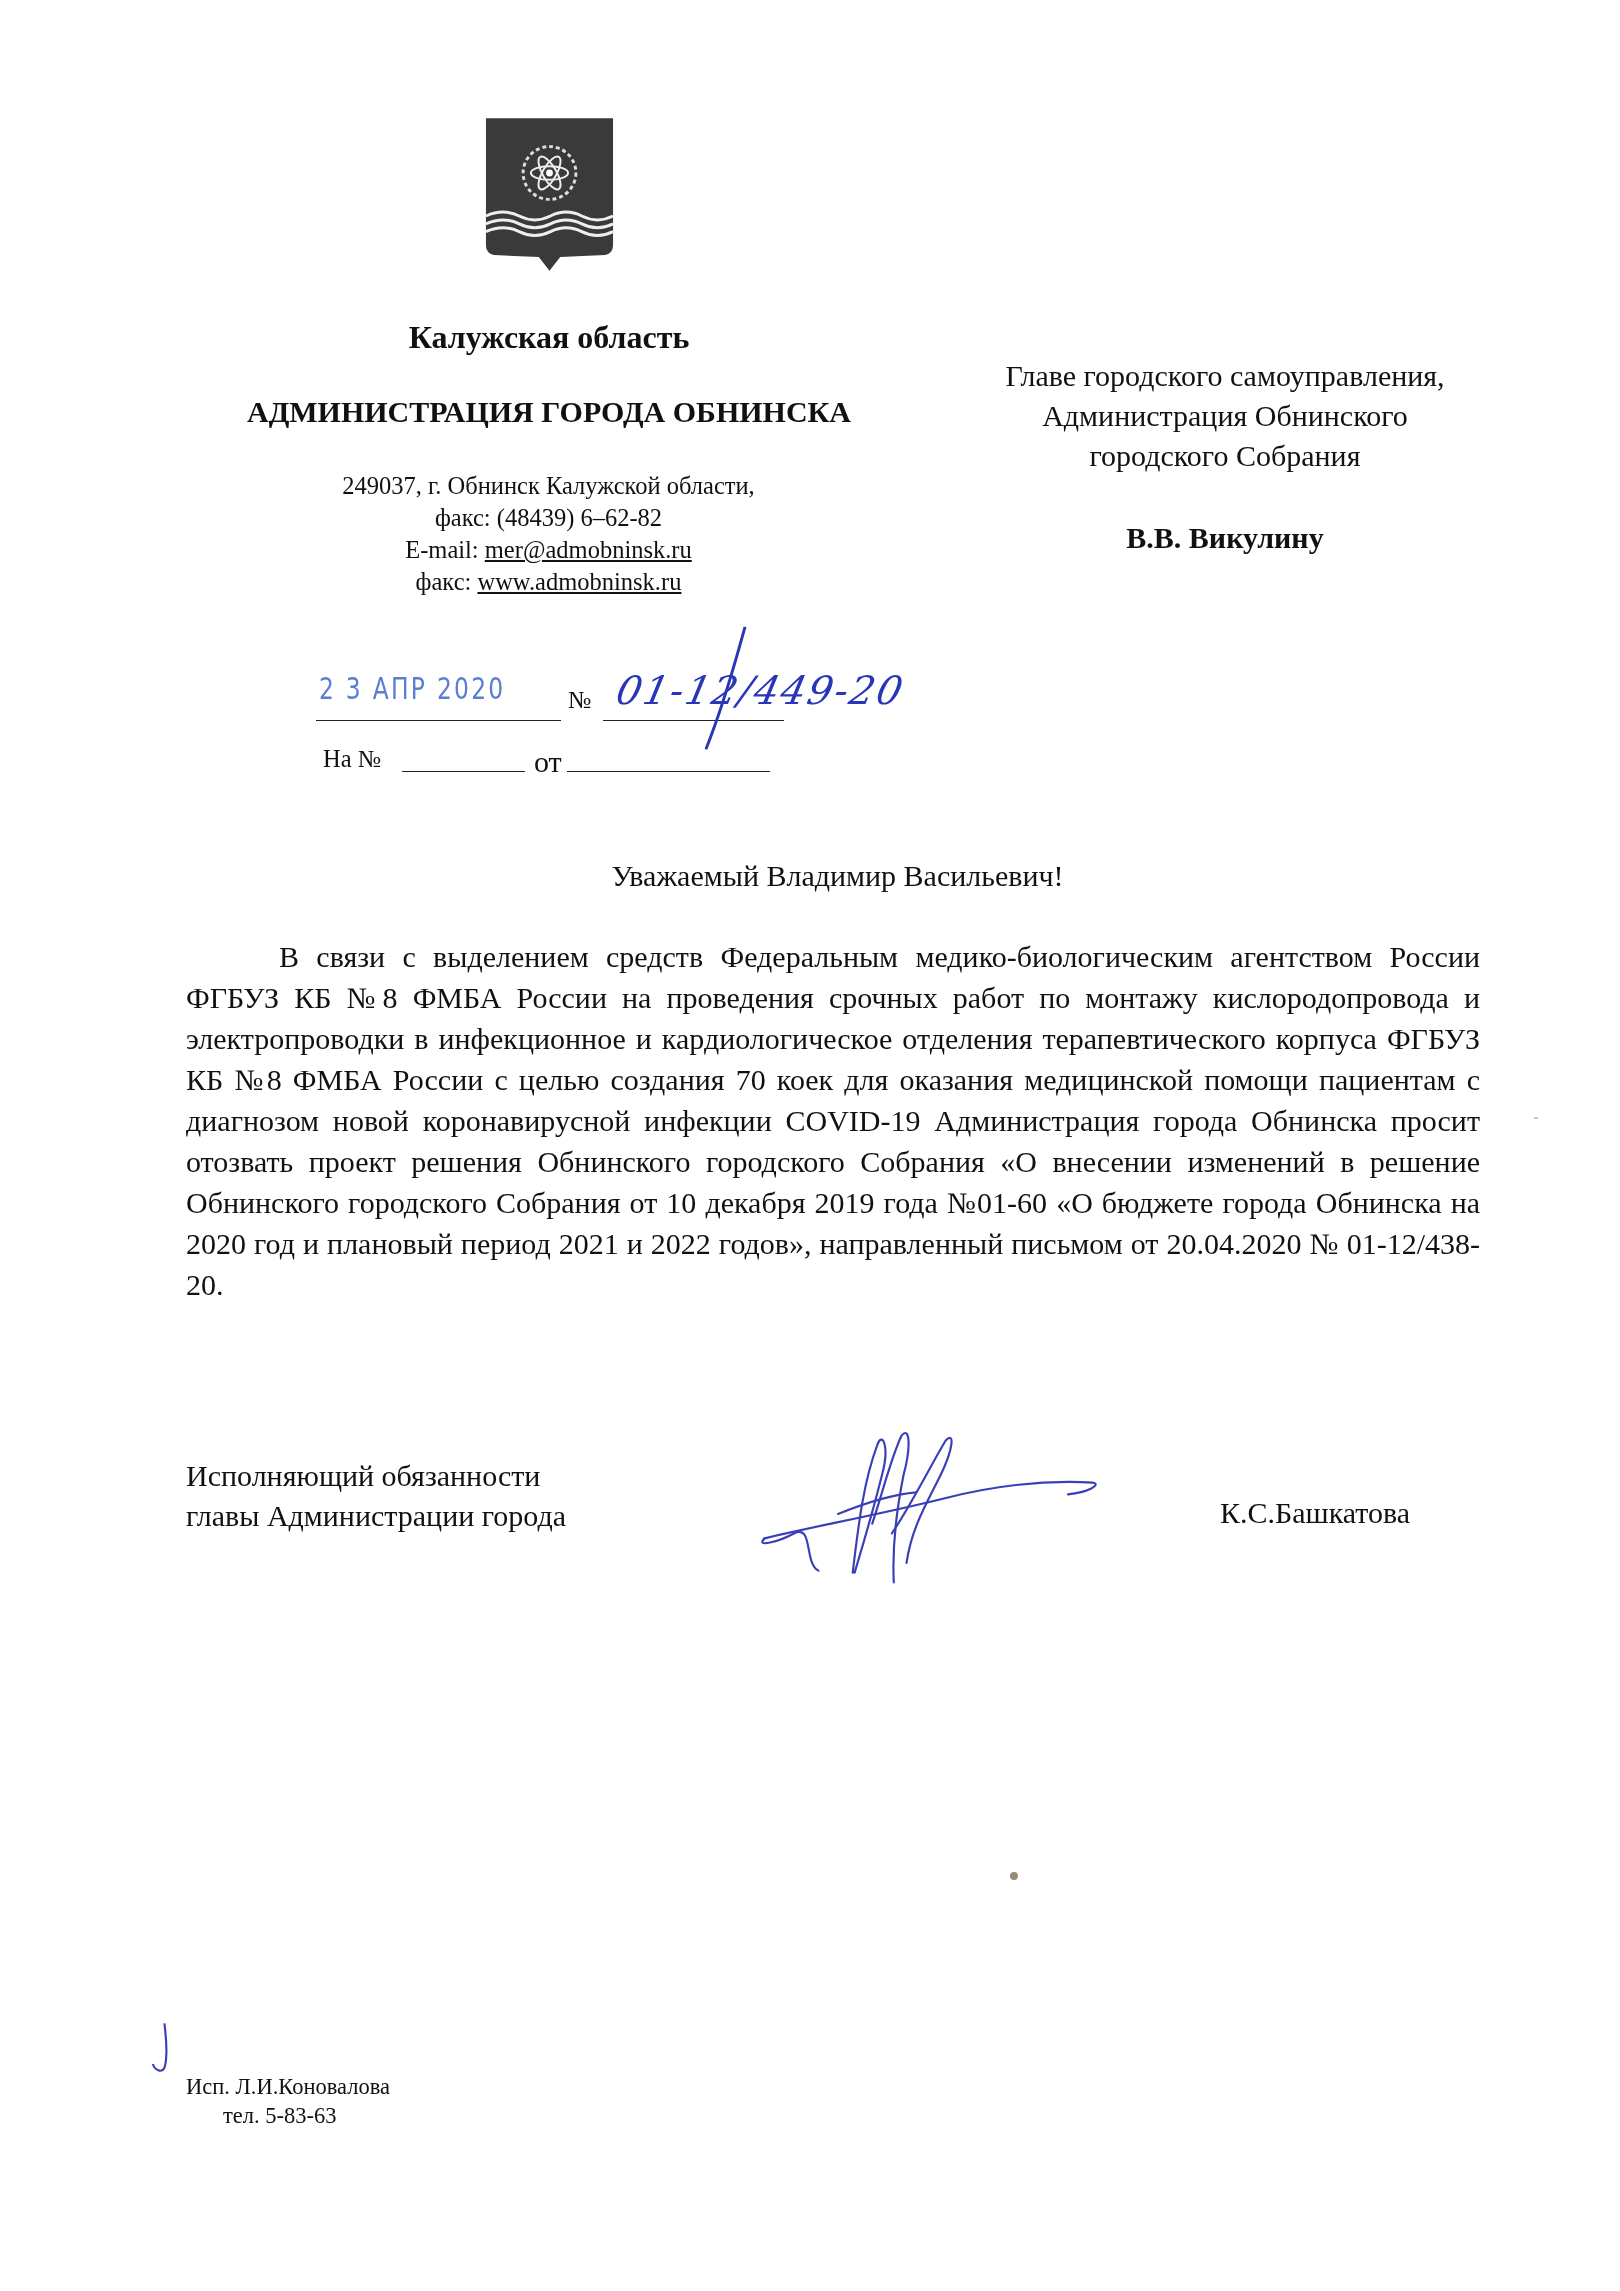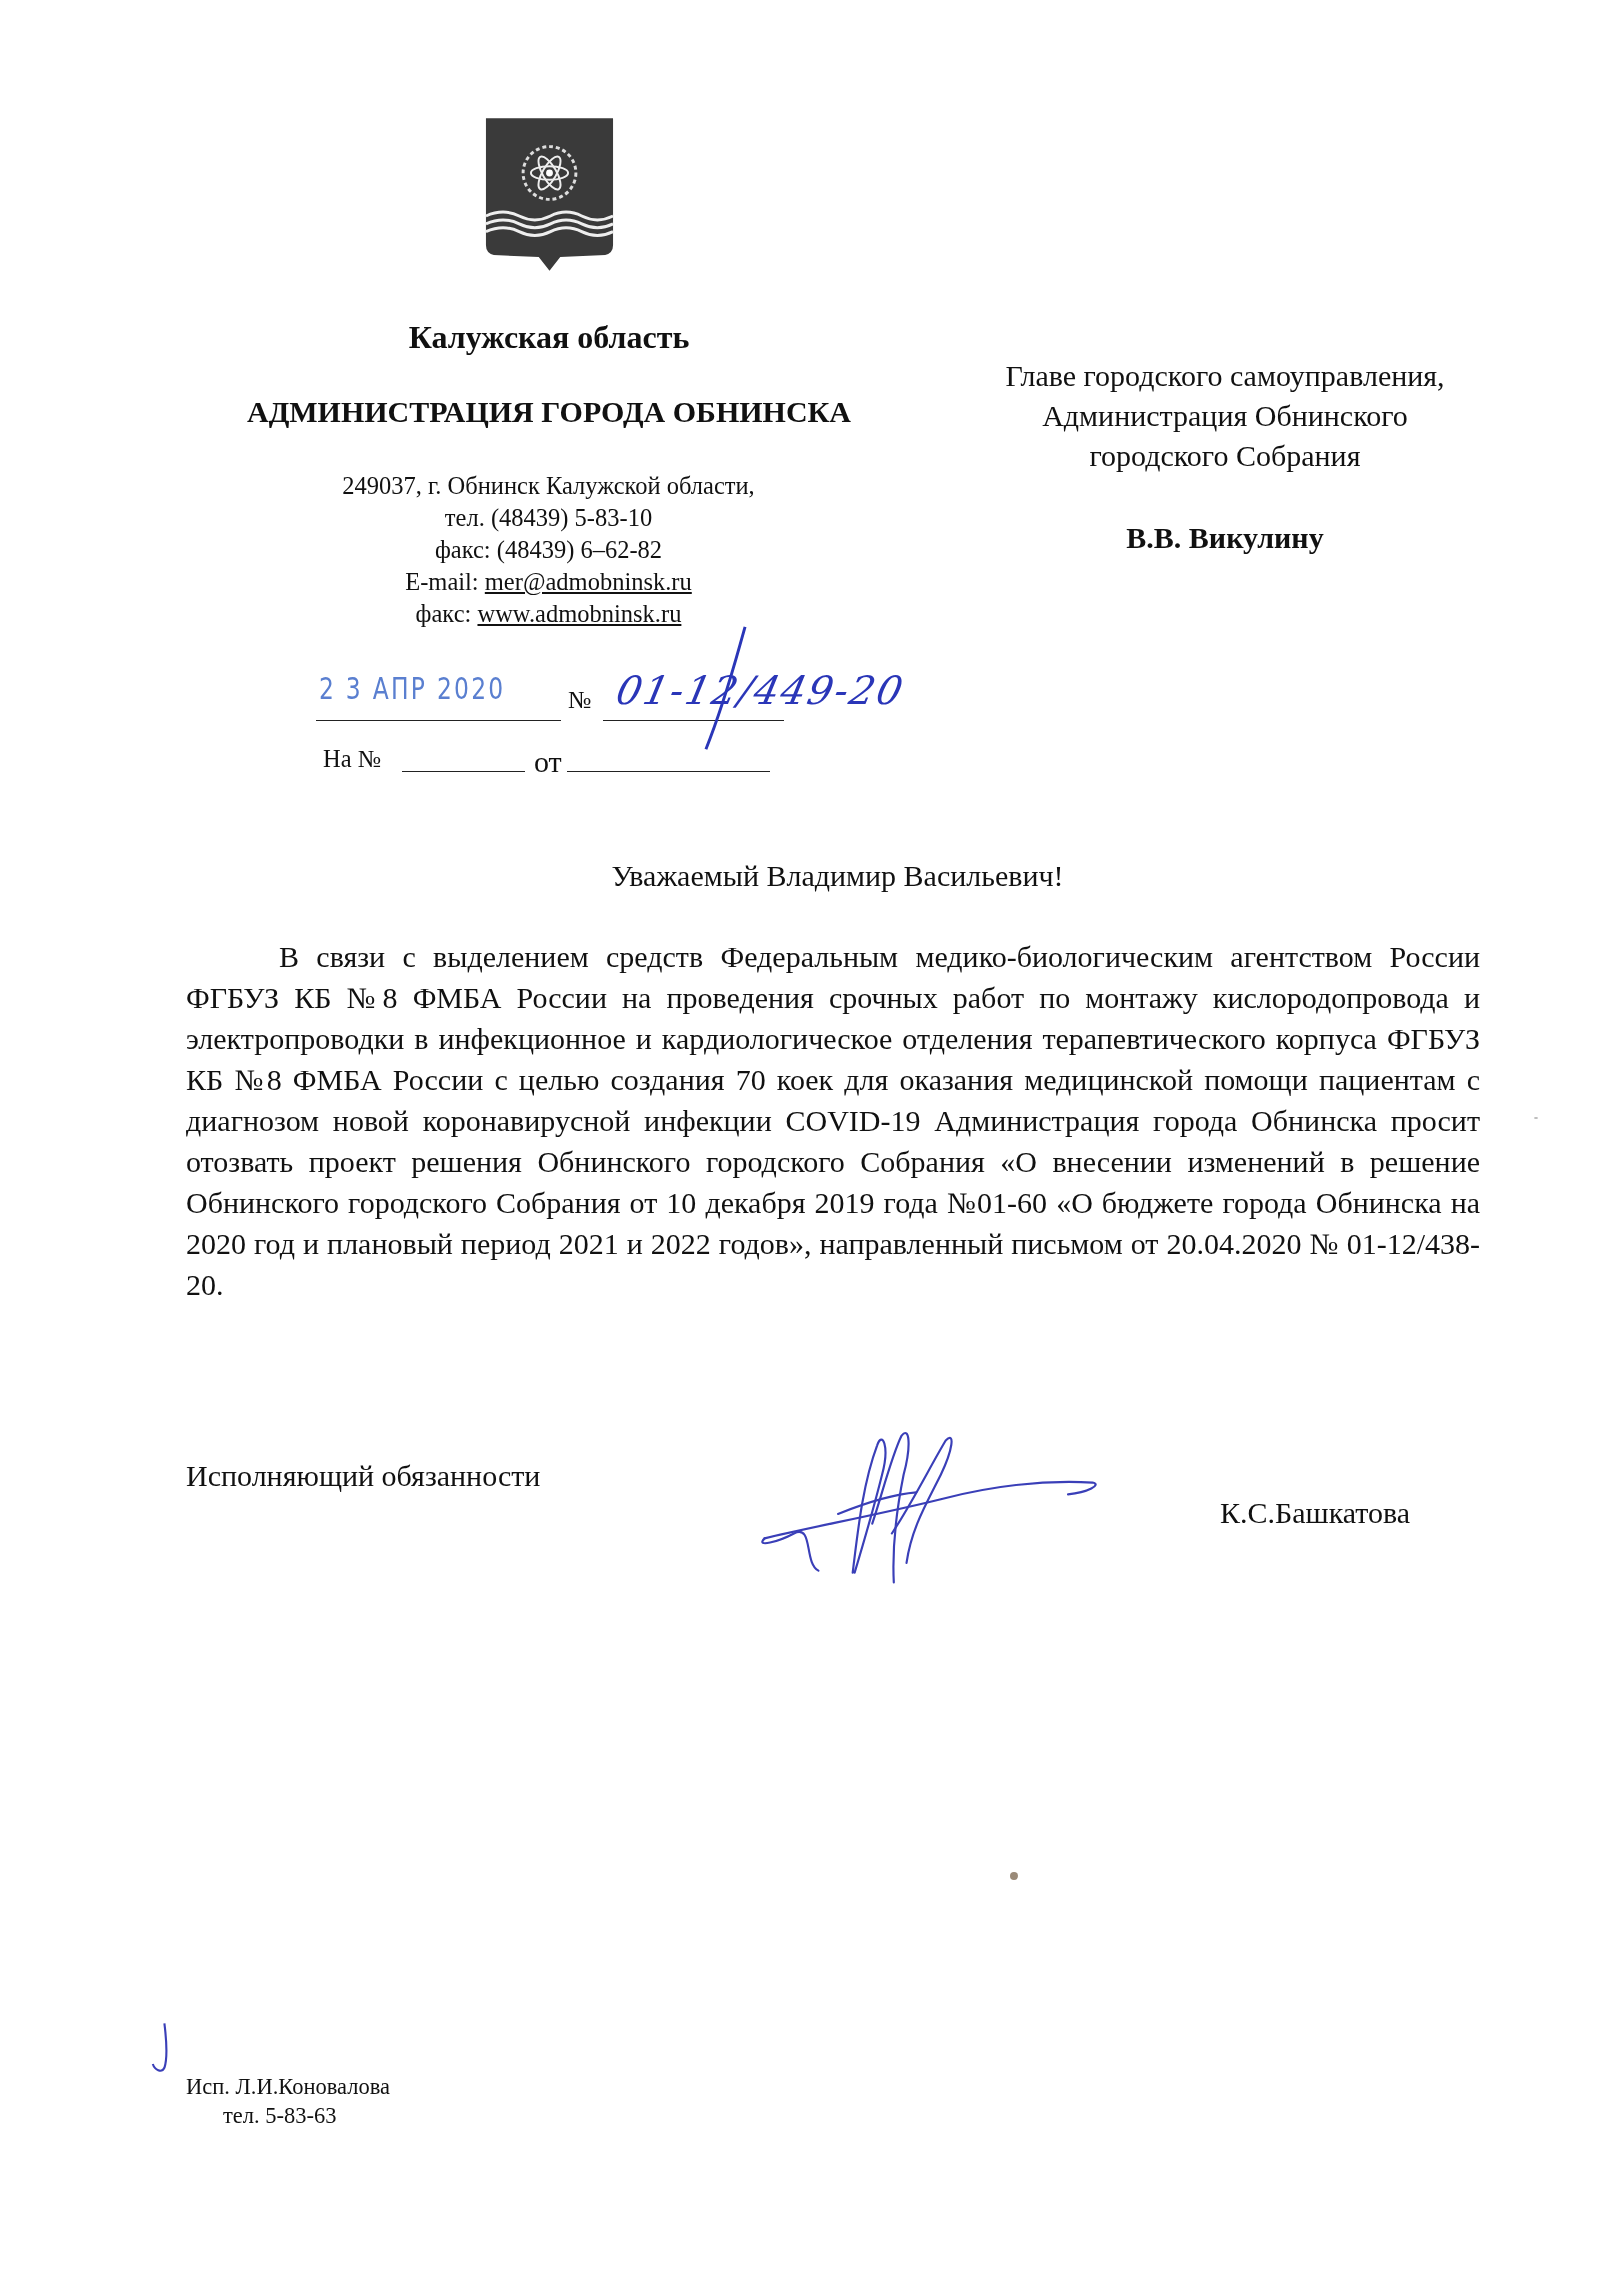--- a/index.html
+++ b/index.html
@@ -53,21 +53,20 @@
     <path d="M2 110 Q20 102 36 110 T68 110 T100 110 T132 110" fill="none" stroke="#eee" stroke-width="3"></path>
     <path d="M2 118 Q20 110 36 118 T68 118 T100 118 T132 118" fill="none" stroke="#eee" stroke-width="3"></path>
   </svg>
 </div>
 
 <div class="abs hdr-region">Калужская область</div>
 <div class="abs hdr-admin">АДМИНИСТРАЦИЯ ГОРОДА ОБНИНСКА</div>
 
 <div class="abs addr">
   <div>249037, г. Обнинск Калужской области,</div>
-  <div>тел. (48439) 5-83-10</div>
   <div>факс: (48439) 6–62-82</div>
   <div>
     <span>E-mail: </span><a>mer@admobninsk.ru</a>
   </div>
   <div>
     <span>факс: </span><a>www.admobninsk.ru</a>
   </div>
 </div>
 
 <div class="abs stamp-date">2 3 АПР 2020</div>
@@ -89,20 +88,21 @@
   <div>Администрация Обнинского</div>
   <div>городского Собрания</div>
 </div>
 <div class="abs recipient-name">В.В. Викулину</div>
 
 <div class="abs salutation">Уважаемый Владимир Васильевич!</div>
 <div class="abs body-text">В связи с выделением средств Федеральным медико-биологическим агентством России ФГБУЗ КБ №8 ФМБА России на проведения срочных работ по монтажу кислородопровода и электропроводки в инфекционное и кардиологическое отделения терапевтического корпуса ФГБУЗ КБ №8 ФМБА России с целью создания 70 коек для оказания медицинской помощи пациентам с диагнозом новой коронавирусной инфекции COVID-19 Администрация города Обнинска просит отозвать проект решения Обнинского городского Собрания «О внесении изменений в решение Обнинского городского Собрания от 10 декабря 2019 года №01-60 «О бюджете города Обнинска на 2020 год и плановый период 2021 и 2022 годов», направленный письмом от 20.04.2020 № 01-12/438-20.</div>
 
 <div class="abs sig-title">
   <div>Исполняющий обязанности</div>
+  <div>главы Администрации города</div>
 </div>
 <div class="abs signature">
   <svg width="372" height="186" viewBox="0 0 380 190">
     <g fill="none" stroke="#3a3fb8" stroke-width="2.2" stroke-linecap="round">
       <path d="M20 125 C60 115 140 100 200 85 C250 72 300 65 355 68 C365 70 350 78 330 80"></path>
       <path d="M20 125 C10 135 35 128 50 120 C70 110 60 150 75 158"></path>
       <path d="M110 160 C115 120 120 70 135 30 C140 15 148 30 140 60 C130 100 118 140 112 160"></path>
       <path d="M130 110 C140 80 150 40 160 20 C168 10 170 30 162 60 C155 95 150 130 152 170"></path>
       <path d="M150 120 C170 90 190 50 205 25 C215 15 212 35 200 60 C185 90 170 115 165 150"></path>
       <path d="M95 100 C120 90 150 80 175 78"></path>

